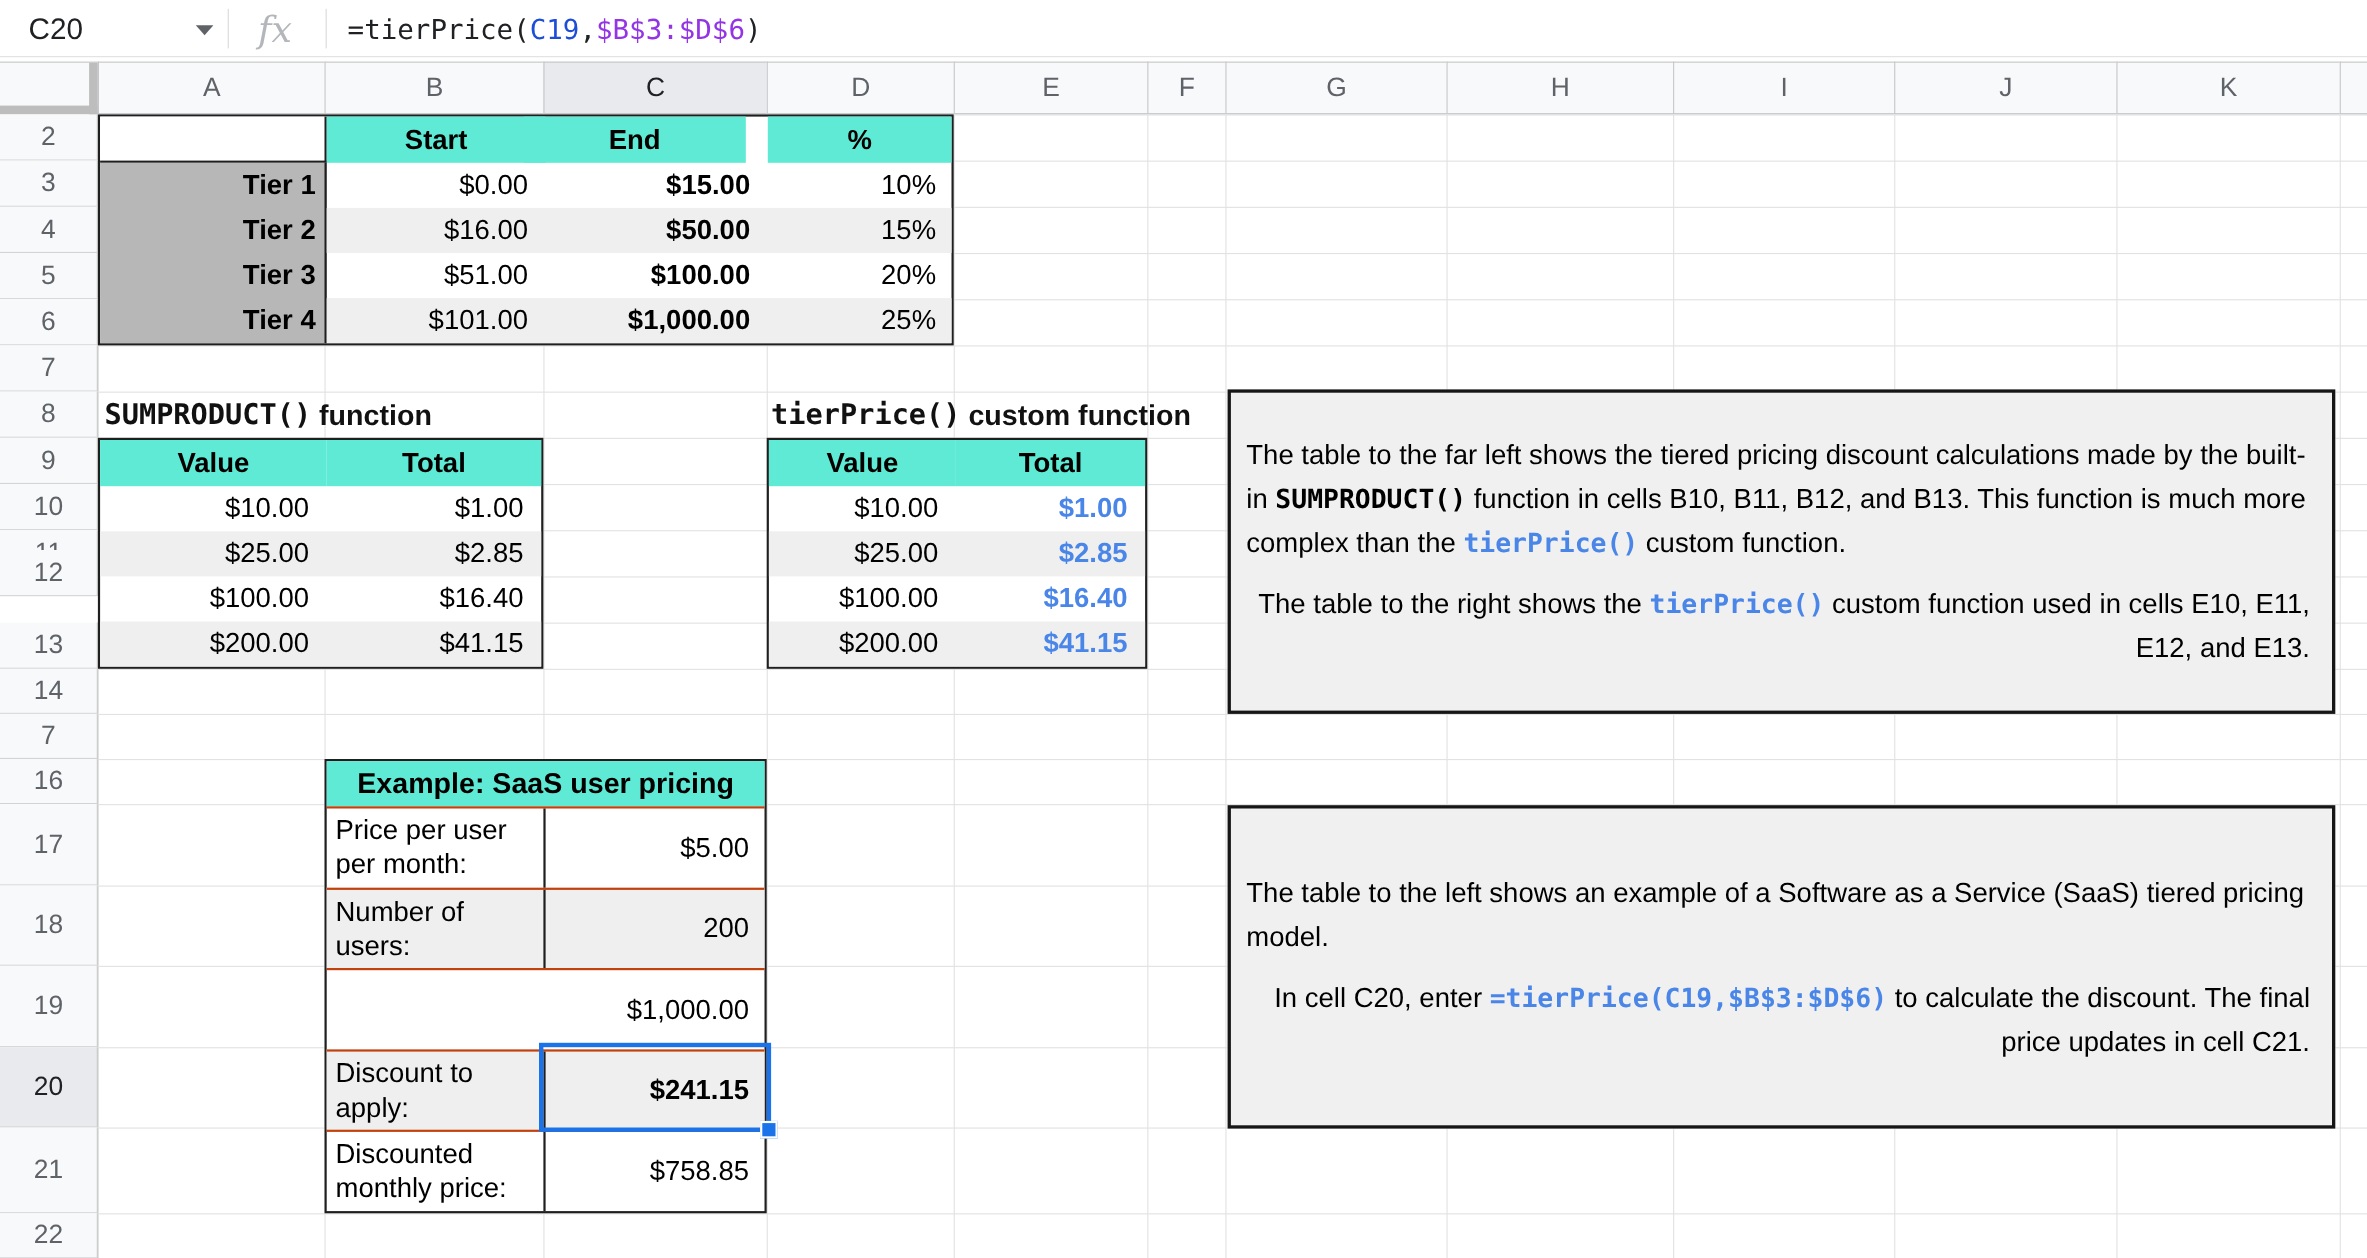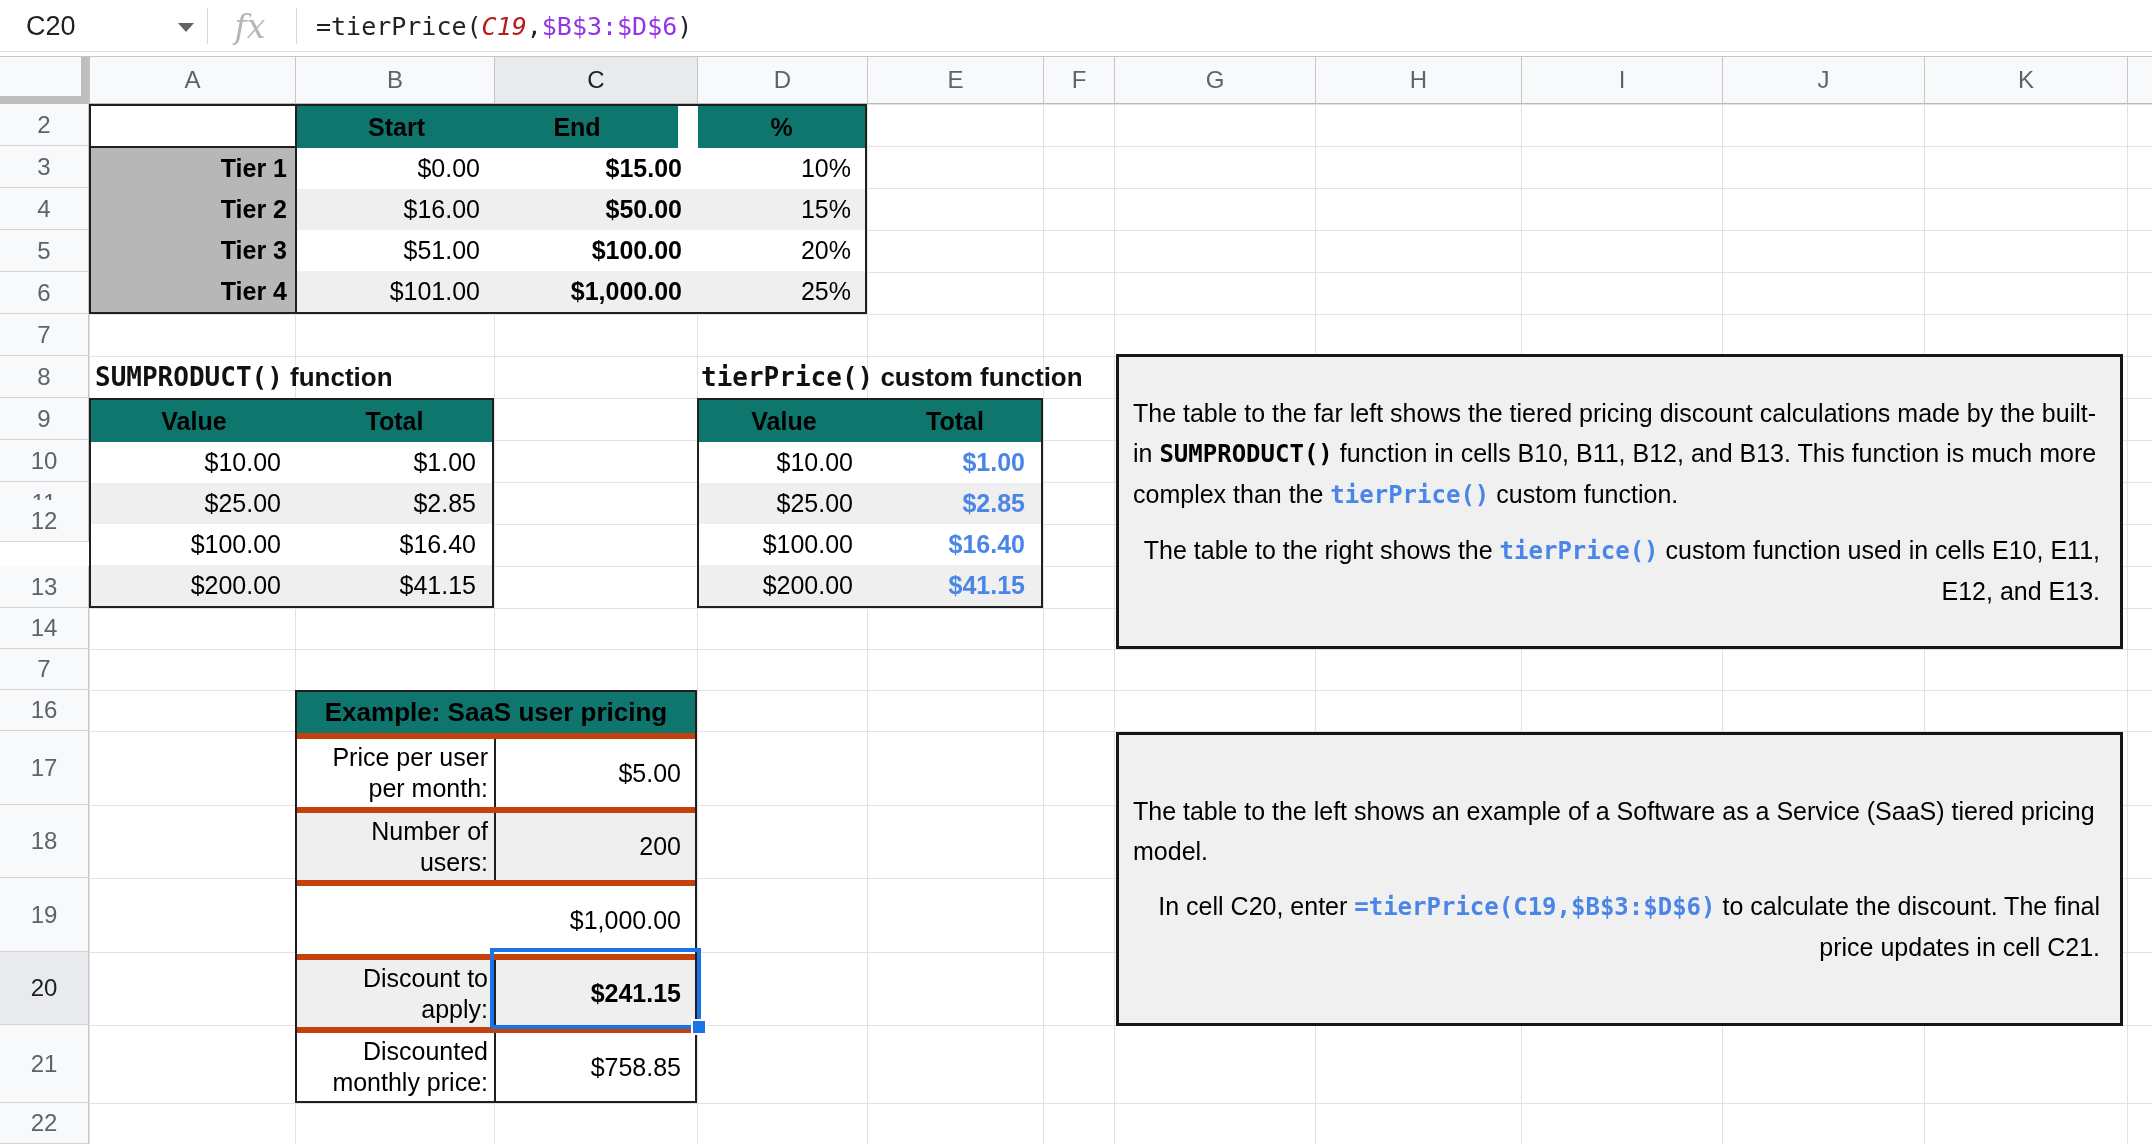--- a/index.html
+++ b/index.html
@@ -35,21 +35,21 @@
   .row-hdr{left:0;width:89px;background:#f8f9fa;border-bottom:1px solid #d4d4d4;border-right:1px solid #c6c6c6;
     display:flex;align-items:center;justify-content:center;font-size:24px;color:#5f6368;}
   .row-hdr.selected{background:#e8eaed;color:#202124;}
 
   
   .gl-v{width:1px;background:#e2e2e2;}
   .gl-h{height:1px;background:#e2e2e2;}
 
   
   .sheet-table{border:2px solid #1f1f1f;background:#fff;}
-  .hdr-gray{background:#0f766e;font-weight:bold;color:#000;}
+  .hdr-gray{background:#5eead4;font-weight:bold;color:#000;}
   .band{background:#efefef;}
   .cellnum{display:flex;align-items:center;justify-content:flex-end;font-size:25px;color:#000;}
   .cellhead{display:flex;align-items:center;justify-content:center;font-size:25px;}
   .blue-val{color:#4a86e8;font-weight:bold;}
   .mono{font-family:"DejaVu Sans Mono",monospace;}
 
   
   #tier-table{left:89px;top:104px;width:778px;height:210px;}
   #tier-table .row{position:absolute;left:206px;width:568px;height:41px;display:flex;}
   #tier-table .c-start{width:199px;}
@@ -63,21 +63,21 @@
   .fn-title .mono{font-size:26px;}
   #sumproduct-table{left:89px;top:398px;width:405px;height:210px;}
   #tierprice-table{left:697px;top:398px;width:346px;height:210px;}
   .fn-row{position:absolute;left:0;width:100%;height:41px;display:flex;}
   .fn-hdr{position:absolute;left:0;top:0;width:100%;height:42px;display:flex;}
 
   
   #saas-table{left:295px;top:690px;width:402px;height:413px;}
   #saas-table .t-head{height:41px;display:flex;align-items:center;justify-content:center;
     font-weight:bold;font-size:26px;}
-  .saas-row{display:flex;border-top:6px solid #c2410c;text-align:right;}
+  .saas-row{display:flex;border-top:2px solid #c2410c;}
   .saas-label{width:199px;border-right:2px solid #1f1f1f;display:flex;align-items:center;
     padding:0 6px 0 8px;font-size:25px;line-height:31px;color:#000;}
   .saas-value{flex:1;display:flex;align-items:center;justify-content:flex-end;
     padding-right:14px;font-size:25px;color:#000;}
 
   
   #selection-box{left:490px;top:948px;width:211px;height:81px;border:4px solid #1a73e8;z-index:30;pointer-events:auto;}
   #fill-handle{position:absolute;right:-10px;bottom:-10px;width:16px;height:16px;background:#1a73e8;border:2px solid #fff;}
 
   
@@ -96,21 +96,21 @@
 <div id="formula-bar" class="abs">
   <div id="name-box" class="abs">
     <span class="ref">C20</span>
     <span class="caret"></span>
   </div>
   <div class="fbar-sep abs" style="left:207px;"></div>
   <div id="fx-icon" class="abs">fx</div>
   <div class="fbar-sep abs" style="left:296px;"></div>
   <div id="formula-text" class="abs">
     <span>=tierPrice(</span>
-    <span style="color:#b91c1c;font-style:italic;">C19</span>
+    <span style="color:#1d4ed8;">C19</span>
     <span>,</span>
     <span style="color:#9334e6;">$B$3:$D$6</span>
     <span>)</span>
   </div>
 </div>
 
 <div id="corner-box" class="abs">
   <div class="l-right"></div>
   <div class="l-bottom"></div>
 </div>

